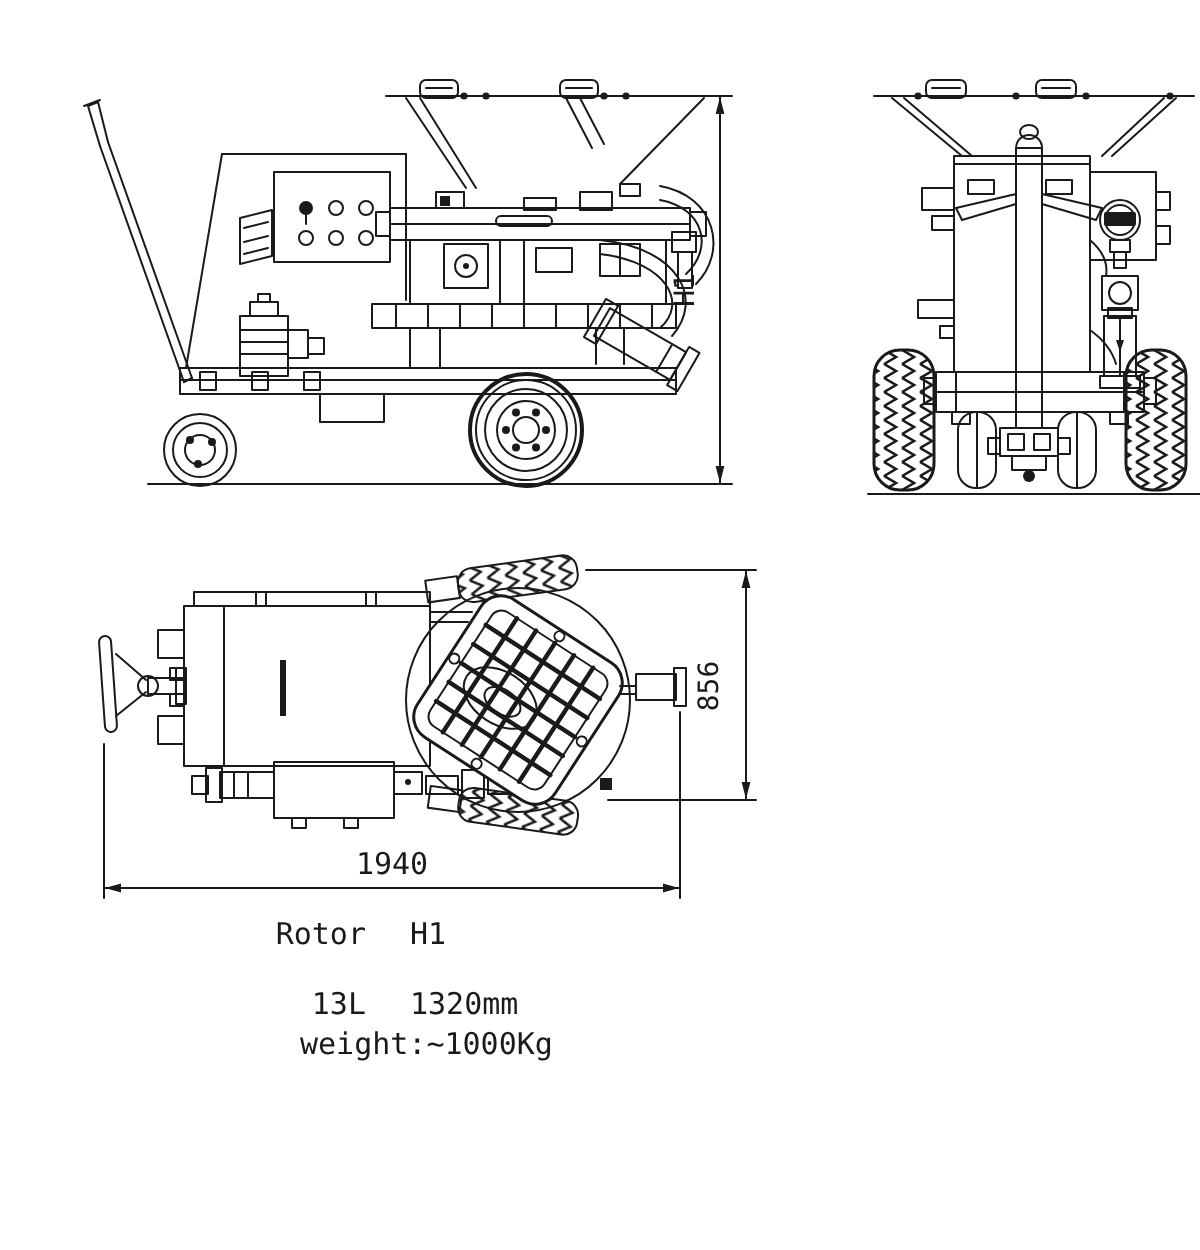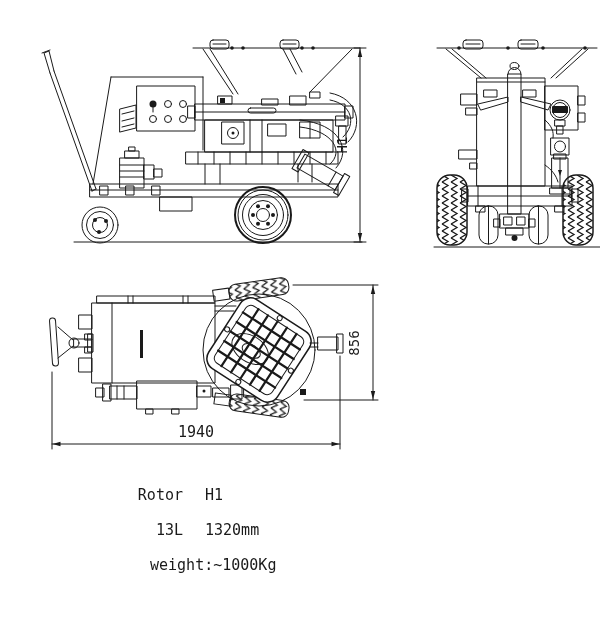--- a/index.html
+++ b/index.html
@@ -2,24 +2,24 @@
 <html><head>
 <meta charset="utf-8">
 <style>
   html,body{margin:0;padding:0;background:#fff;}
   .canvas{position:relative;width:600px;height:625px;background:#fff;overflow:hidden;
           font-family:"DejaVu Sans Mono",monospace;color:#1a1a1a;}
   svg{position:absolute;left:0;top:0;}
   svg text{font-family:"DejaVu Sans Mono",monospace;fill:#1a1a1a;stroke:none;}
   .spec-table{position:absolute;left:128px;top:457px;width:180px;font-size:15px;line-height:20px;}
   .spec-row,.spec-header{display:flex;}
-  .spec-header{margin-bottom:15px;margin-top:28px;}
+  .spec-header{margin-bottom:15px;}
   .col-rotor{width:55px;text-align:right;white-space:pre;}
   .col-h1{margin-left:22px;white-space:pre;}
-  .weight-line{margin-top:15px;padding-left:22px;white-space:pre;}
+  .weight-line{padding-left:22px;white-space:pre;}
 </style>
 </head>
 <body>
 
 <div class="canvas">
 <svg width="600" height="625" viewBox="0 0 600 625">
   <defs>
     <pattern id="tread" width="9" height="7" patternUnits="userSpaceOnUse">
       <path d="M1,0 L7,3.5 L1,7" fill="none" stroke="#1a1a1a" stroke-width="1.3"></path>
     </pattern>

